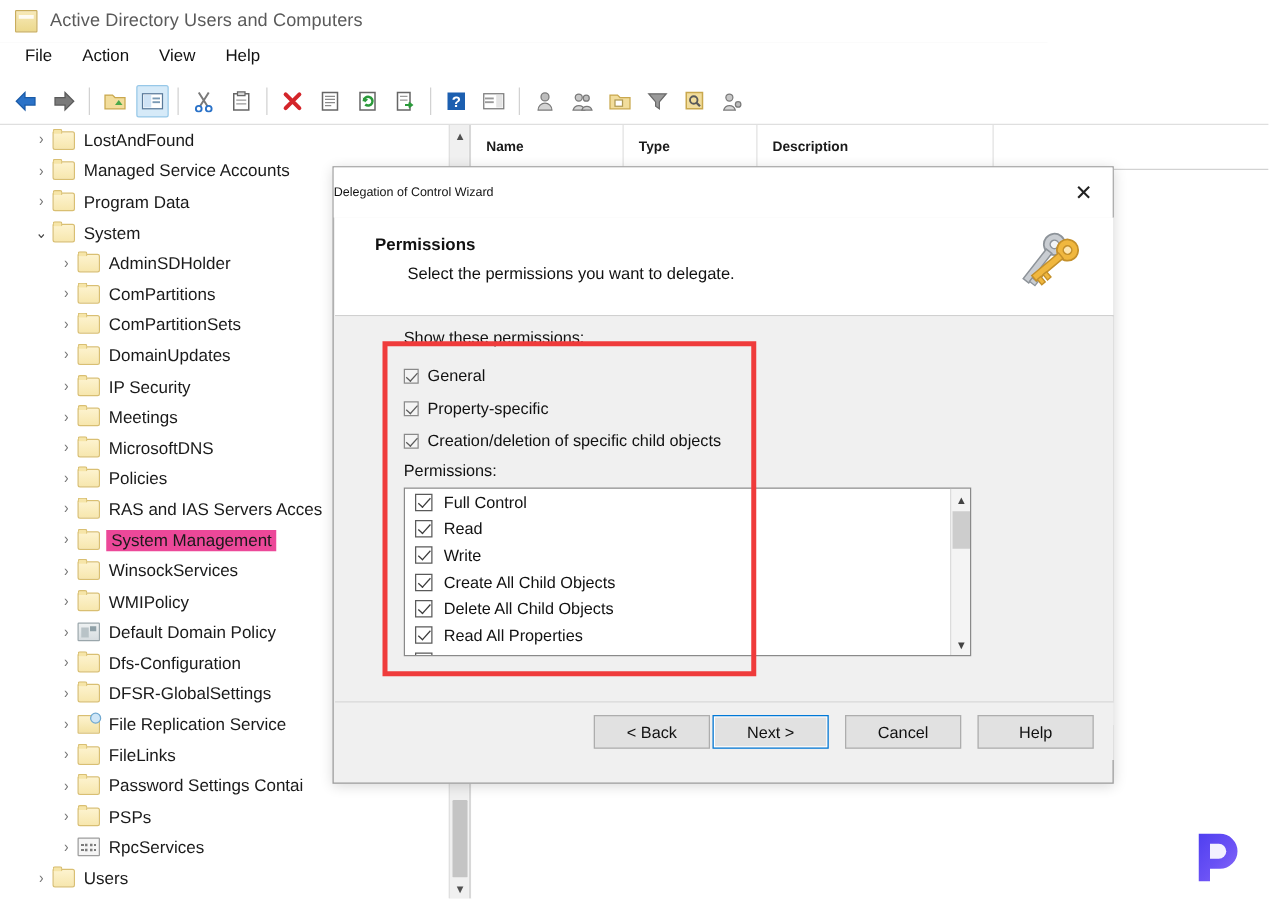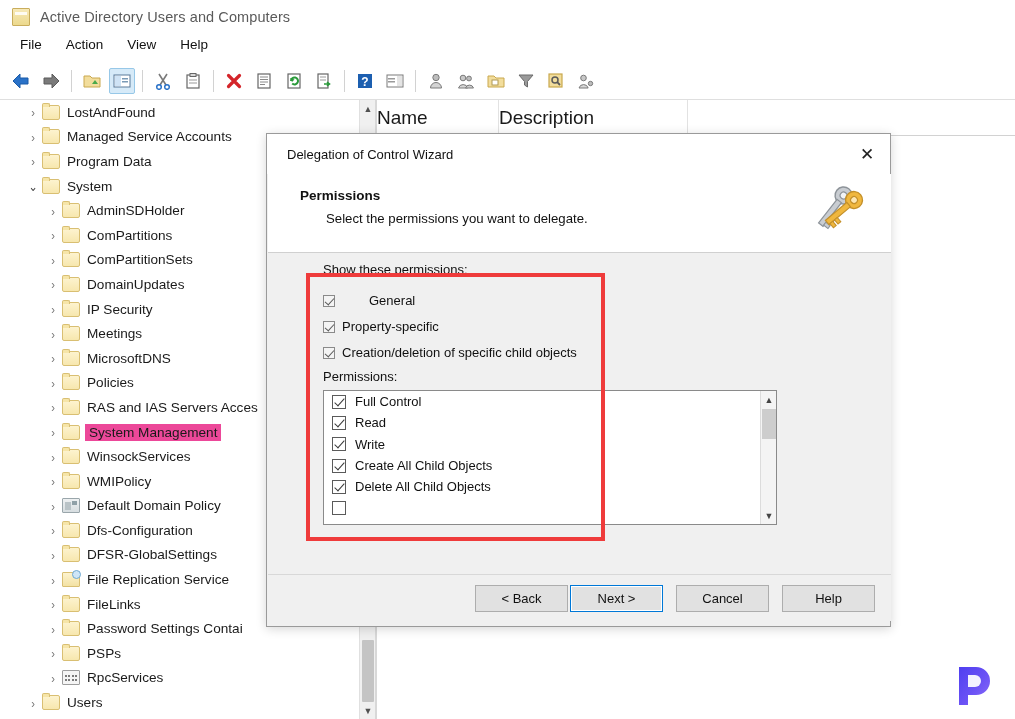--- a/index.html
+++ b/index.html
@@ -228,24 +228,26 @@
   .list-header {
     position: absolute; left: 0; top: 0;
     width: 638px; height: 36px;
     background: #ffffff;
     border-bottom: 1px solid #d2d2d2;
     display: flex;
     box-sizing: border-box;
   }
   .lh-cell {
     display: flex; align-items: center;
-    font-size: 19px; color: #1a1a1a;
+    padding-left: 12px;
+    font-size: 11px; color: #1a1a1a;
     border-right: 1px solid #e2e2e2;
     box-sizing: border-box;
     height: 100%;
+    font-weight: bold;
   }
   .lh-cell.c1 { width: 122px; }
   .lh-cell.c2 { width: 107px; }
   .lh-cell.c3 { width: 189px; }
   .lh-cell.c4 { width: 220px; border-right: none; }
 
   
   .pane-divider {
     position: absolute;
     left: 376px; top: 100px;
@@ -264,22 +266,22 @@
     box-sizing: border-box;
   }
   .dlg-titlebar {
     position: absolute; left:0; top:0;
     width: 623px; height: 40px;
     background: #ffffff;
     display: flex; align-items: center;
     box-sizing: border-box;
   }
   .dlg-title {
-    margin-left: 20px;
-    font-size: 13px; color: #111111;
+    margin-left: 0;
+    font-size: 10px; color: #111111;
     white-space: nowrap;
   }
   .dlg-close {
     position: absolute; right: 0; top: 0;
     width: 46px; height: 40px;
     display:flex; align-items:center; justify-content:center;
     font-size: 17px; color: #222;
     font-family: "Liberation Sans", sans-serif;
   }
 
@@ -401,21 +403,21 @@
     position: absolute;
     left: 306px; top: 273px;
     width: 299px; height: 268px;
     border: 4px solid #ef3b3b;
     box-sizing: border-box;
     pointer-events: none;
     z-index: 30;
   }
 
   .dlg-footer {
-    position: absolute; left: 1px; top: 440px;
+    position: absolute; left: 1px; top: 427px;
     width: 623px; height: 47px;
     background: #f0f0f0;
     border-top: 1px solid #d8d8d8;
     box-sizing: border-box;
     text-align: center;
   }
   .dlg-btn {
     position: absolute; top: 10px;
     width: 93px; height: 27px;
     background: #e1e1e1;
@@ -767,20 +769,21 @@
       <div class="tsb-up">▲</div>
       <div class="tsb-thumb" style="top:540px;height:62px;"></div>
       <div class="tsb-down">▼</div>
     </div>
   </div>
   <div class="pane-divider"></div>
 
   <div class="list-pane">
     <div class="list-header">
       <div class="lh-cell c1">Name</div>
+      <div class="lh-cell c2">Type</div>
       <div class="lh-cell c3">Description</div>
       <div class="lh-cell c4"></div>
     </div>
   </div>
 
   <div class="dialog">
 
     <div class="dlg-titlebar">
       <div class="dlg-title">Delegation of Control Wizard</div>
       <div class="dlg-close">✕</div>
@@ -805,21 +808,21 @@
             <rect x="36.5" y="35" width="5.5" height="3.6" fill="#f0b73e" stroke="#c4902a" stroke-width="1.1"></rect>
             <rect x="36.5" y="41" width="5.5" height="3.6" fill="#f0b73e" stroke="#c4902a" stroke-width="1.1"></rect>
           </g>
         </svg>
       </div>
     </div>
 
     <div class="dlg-body">
       <div class="show-label">Show these permissions:</div>
 
-      <div class="cb-row" style="top:40px;gap:27px;">
+      <div class="cb-row" style="top:40px;">
         <span class="cb-small checked"></span>
         <span>General</span>
       </div>
       <div class="cb-row" style="top:66px;">
         <span class="cb-small checked"></span>
         <span>Property-specific</span>
       </div>
       <div class="cb-row" style="top:92px;">
         <span class="cb-small checked"></span>
         <span>Creation/deletion of specific child objects</span>
@@ -843,20 +846,24 @@
             </div>
             <div class="lb-row">
               <span class="cb-big checked"></span>
               <span>Create All Child Objects</span>
             </div>
             <div class="lb-row">
               <span class="cb-big checked"></span>
               <span>Delete All Child Objects</span>
             </div>
             <div class="lb-row">
+              <span class="cb-big checked"></span>
+              <span>Read All Properties</span>
+            </div>
+            <div class="lb-row">
               <span class="cb-big"></span>
             </div>
           </div>
         <div class="lb-scroll">
           <div class="lbs-up">▲</div>
           <div class="lbs-thumb"></div>
           <div class="lbs-down">▼</div>
         </div>
       </div>
     </div>

